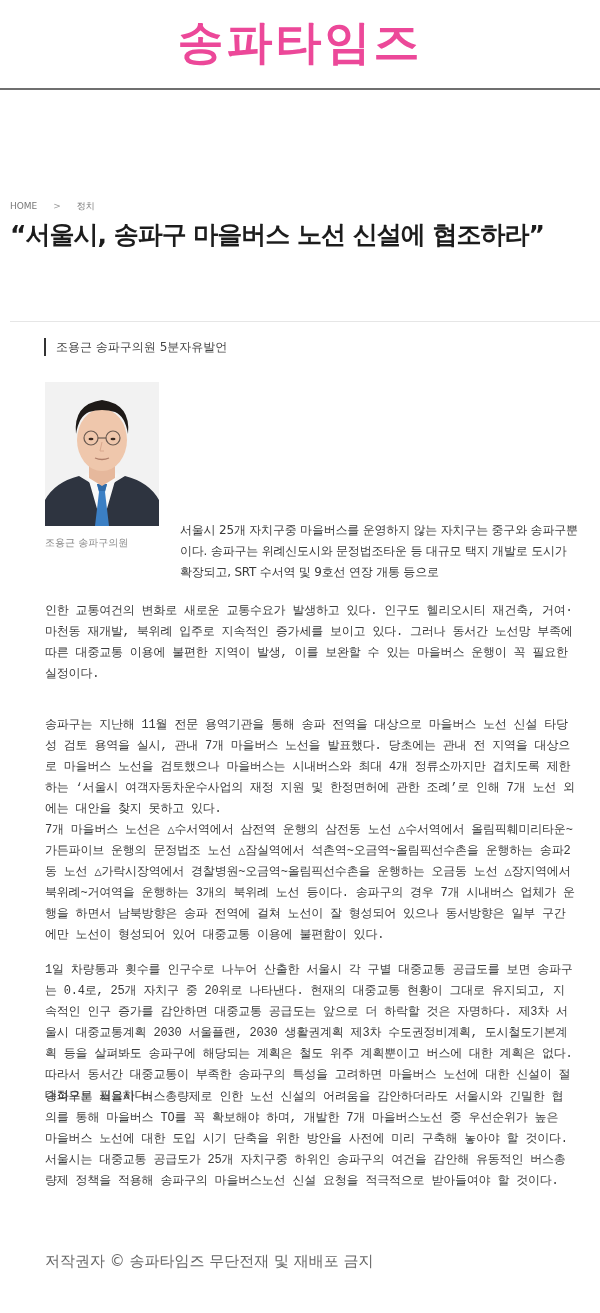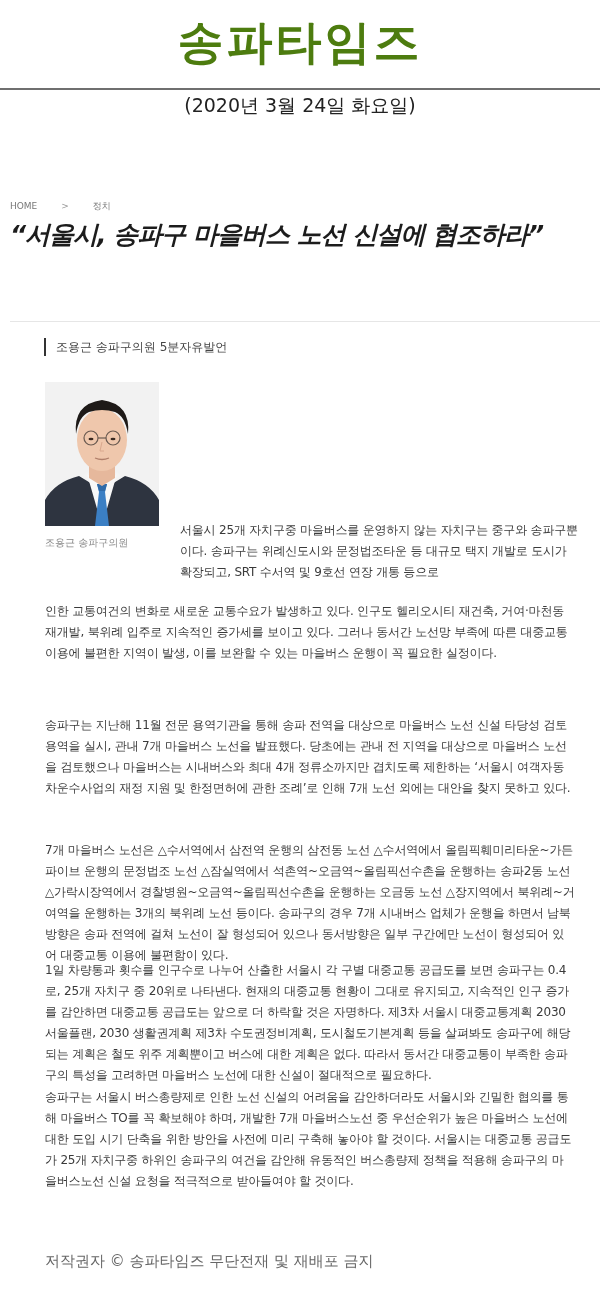--- a/index.html
+++ b/index.html
@@ -1,52 +1,51 @@
 <!DOCTYPE html>
 <html><head>
 <meta charset="utf-8">
 <style>
   * { box-sizing: border-box; margin: 0; padding: 0; }
   html, body { width: 600px; height: 1313px; background: #ffffff; overflow: hidden; }
   body { position: relative; font-family: "DejaVu Sans", "Liberation Sans", sans-serif; color: #333; }
 
   .masthead { position: absolute; left: 0; top: 0; width: 600px; height: 88px; text-align: center; }
-  .masthead-title { position: absolute; left: 0; right: 0; top: 12px; font-size: 46px; font-weight: 900; letter-spacing: 3px; color: #4d7c0f; line-height: 60px; }
+  .masthead-title { position: absolute; left: 0; right: 0; top: 12px; font-size: 46px; font-weight: 900; letter-spacing: 3px; color: #ec4899; line-height: 60px; }
   .masthead-rule { position: absolute; left: 0; top: 88px; width: 600px; height: 2px; background: #6f6f6f; }
   .masthead-date { position: absolute; left: 0; right: 0; top: 92px; text-align: center; font-size: 19px; color: #222; line-height: 26px; }
 
-  .breadcrumb { position: absolute; left: 10px; top: 200px; font-size: 9px; color: #777; display: flex; align-items: center; gap: 24px; line-height: 12px; }
+  .breadcrumb { position: absolute; left: 10px; top: 200px; font-size: 9px; color: #777; display: flex; align-items: center; gap: 16px; line-height: 12px; }
   .breadcrumb .sep { color: #999; font-size: 9px; }
 
-  .headline { position: absolute; left: 10px; top: 217px; font-size: 25px; color: #1c1c1c; letter-spacing: -1px; line-height: 36px; white-space: nowrap; font-style: italic; }
+  .headline { position: absolute; left: 10px; top: 217px; font-size: 25px; color: #1c1c1c; letter-spacing: -1px; line-height: 36px; white-space: nowrap; }
 
   .hr-light { position: absolute; left: 10px; top: 321px; width: 590px; height: 1px; background: #e6e6e6; }
 
   .subhead { position: absolute; left: 44px; top: 338px; height: 18px; display: flex; align-items: center; }
   .subhead-bar { width: 2px; height: 18px; background: #333; margin-right: 10px; }
   .subhead-text { font-size: 12px; color: #444; line-height: 18px; }
 
   .photo { position: absolute; left: 45px; top: 382px; width: 114px; height: 144px; overflow: hidden; background: #f3f3f3; }
   .photo-caption { position: absolute; left: 45px; top: 536px; font-size: 10px; color: #888; line-height: 14px; }
 
   .body-text { font-size: 12px; color: #3a3a3a; line-height: 21px; letter-spacing: -0.2px; }
   .intro { position: absolute; left: 180px; top: 381px; width: 400px; }
   .intro .link { color: #3a7dc0; }
-  .para { position: absolute; left: 45px; width: 530px; }
+  .para { position: absolute; left: 45px; width: 530px; font-family: Liberation Mono, monospace; }
   .p-s2a { position: absolute; left: 180px; top: 520px; width: 400px; }
 
   .footer { position: absolute; left: 45px; top: 1254px; font-size: 15px; color: #666; line-height: 14px; }
 </style>
 </head>
 <body>
 
 <div class="masthead">
   <div class="masthead-title">송파타임즈</div>
   <div class="masthead-rule"></div>
-  <div class="masthead-date">(2020년 3월 24일 화요일)</div>
 </div>
 
 <div class="breadcrumb">
   <span>HOME</span>
   <span class="sep">&gt;</span>
   <span>정치</span>
 </div>
 
 <h1 class="headline">“서울시, 송파구 마을버스 노선 신설에 협조하라”</h1>
 
@@ -88,17 +87,17 @@
   </svg>
 </div>
 <div class="photo-caption">조용근 송파구의원</div>
 
 <div class="intro body-text">
 </div>
 
 <div class="p-s2a body-text">서울시 25개 자치구중 마을버스를 운영하지 않는 자치구는 중구와 송파구뿐이다. 송파구는 위례신도시와 문정법조타운 등 대규모 택지 개발로 도시가 확장되고, SRT 수서역 및 9호선 연장 개통 등으로</div>
 <div class="para body-text" style="top:601px;">인한 교통여건의 변화로 새로운 교통수요가 발생하고 있다. 인구도 헬리오시티 재건축, 거여·마천동 재개발, 북위례 입주로 지속적인 증가세를 보이고 있다. 그러나 동서간 노선망 부족에 따른 대중교통 이용에 불편한 지역이 발생, 이를 보완할 수 있는 마을버스 운행이 꼭 필요한 실정이다.</div>
 <div class="para body-text" style="top:715px;">송파구는 지난해 11월 전문 용역기관을 통해 송파 전역을 대상으로 마을버스 노선 신설 타당성 검토 용역을 실시, 관내 7개 마을버스 노선을 발표했다. 당초에는 관내 전 지역을 대상으로 마을버스 노선을 검토했으나 마을버스는 시내버스와 최대 4개 정류소까지만 겹치도록 제한하는 ‘서울시 여객자동차운수사업의 재정 지원 및 한정면허에 관한 조례’로 인해 7개 노선 외에는 대안을 찾지 못하고 있다.</div>
-<div class="para body-text" style="top:840px;">7개 마을버스 노선은 △수서역에서 삼전역 운행의 삼전동 노선 △수서역에서 올림픽훼미리타운~가든파이브 운행의 문정법조 노선 △잠실역에서 석촌역~오금역~올림픽선수촌을 운행하는 송파2동 노선 △가락시장역에서 경찰병원~오금역~올림픽선수촌을 운행하는 오금동 노선 △장지역에서 북위례~거여역을 운행하는 3개의 북위례 노선 등이다. 송파구의 경우 7개 시내버스 업체가 운행을 하면서 남북방향은 송파 전역에 걸쳐 노선이 잘 형성되어 있으나 동서방향은 일부 구간에만 노선이 형성되어 있어 대중교통 이용에 불편함이 있다.</div>
+<div class="para body-text" style="top:820px;">7개 마을버스 노선은 △수서역에서 삼전역 운행의 삼전동 노선 △수서역에서 올림픽훼미리타운~가든파이브 운행의 문정법조 노선 △잠실역에서 석촌역~오금역~올림픽선수촌을 운행하는 송파2동 노선 △가락시장역에서 경찰병원~오금역~올림픽선수촌을 운행하는 오금동 노선 △장지역에서 북위례~거여역을 운행하는 3개의 북위례 노선 등이다. 송파구의 경우 7개 시내버스 업체가 운행을 하면서 남북방향은 송파 전역에 걸쳐 노선이 잘 형성되어 있으나 동서방향은 일부 구간에만 노선이 형성되어 있어 대중교통 이용에 불편함이 있다.</div>
 <div class="para body-text" style="top:960px;">1일 차량통과 횟수를 인구수로 나누어 산출한 서울시 각 구별 대중교통 공급도를 보면 송파구는 0.4로, 25개 자치구 중 20위로 나타낸다. 현재의 대중교통 현황이 그대로 유지되고, 지속적인 인구 증가를 감안하면 대중교통 공급도는 앞으로 더 하락할 것은 자명하다. 제3차 서울시 대중교통계획 2030 서울플랜, 2030 생활권계획 제3차 수도권정비계획, 도시철도기본계획 등을 살펴봐도 송파구에 해당되는 계획은 철도 위주 계획뿐이고 버스에 대한 계획은 없다. 따라서 동서간 대중교통이 부족한 송파구의 특성을 고려하면 마을버스 노선에 대한 신설이 절대적으로 필요하다.</div>
 <div class="para body-text" style="top:1087px;">송파구는 서울시 버스총량제로 인한 노선 신설의 어려움을 감안하더라도 서울시와 긴밀한 협의를 통해 마을버스 TO를 꼭 확보해야 하며, 개발한 7개 마을버스노선 중 우선순위가 높은 마을버스 노선에 대한 도입 시기 단축을 위한 방안을 사전에 미리 구축해 놓아야 할 것이다. 서울시는 대중교통 공급도가 25개 자치구중 하위인 송파구의 여건을 감안해 유동적인 버스총량제 정책을 적용해 송파구의 마을버스노선 신설 요청을 적극적으로 받아들여야 할 것이다.</div>
 
 <div class="footer">저작권자 © 송파타임즈 무단전재 및 재배포 금지</div>
 
 </body></html>

